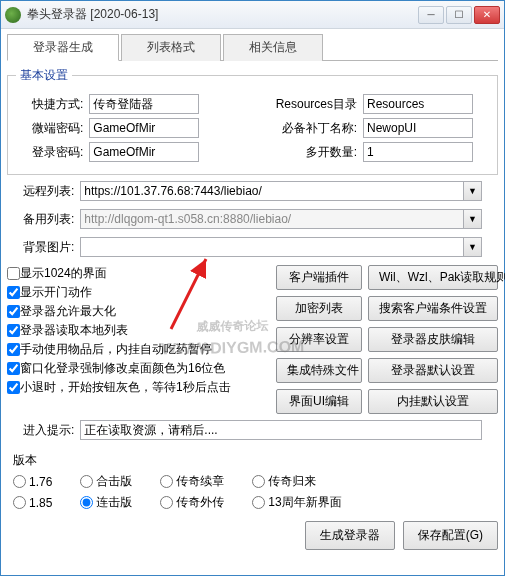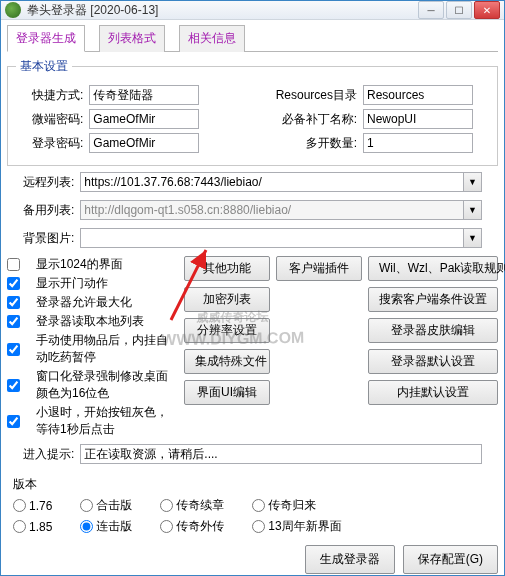--- a/index.html
+++ b/index.html
@@ -6,34 +6,34 @@
 body { background: #fff; width: 505px; height: 576px; position: relative; }
 .window { border: 1px solid #3a84c4; width: 505px; height: 576px; display: flex; flex-direction: column; }
 .titlebar { background: linear-gradient(#f8f9fb,#e6ecf4); height: 28px; display: flex; align-items: center; padding: 0 4px; border-bottom: 1px solid #cfd6de; }
 .titlebar .icon { width: 16px; height: 16px; background: radial-gradient(circle at 40% 40%, #6eb04a, #2e6a1e); border-radius: 50%; margin-right: 6px; }
 .titlebar .title { flex: 1; color: #333; }
 .winbtns { display: flex; gap: 2px; }
 .winbtn { width: 26px; height: 18px; border: 1px solid #bcc7d4; background: linear-gradient(#f5f8fb,#e1e7ef); border-radius: 2px; display: flex; align-items: center; justify-content: center; font-size: 10px; color: #444; }
 .winbtn.close { background: linear-gradient(#f07a7a,#d13a3a); color: #fff; border-color: #b73232; }
 .client { flex: 1; padding: 4px 6px 6px 6px; display: flex; flex-direction: column; position: relative; }
 .tabs { display: flex; border-bottom: 1px solid #b6b6b6; }
-.tab { padding: 4px 8px; border: 1px solid #b6b6b6; border-bottom: none; background: #f0f0f0; margin-right: 14px; position: relative; top: 1px; color: #a21caf; }
+.tab { padding: 4px 25px; border: 1px solid #b6b6b6; border-bottom: none; background: #f0f0f0; margin-right: 2px; position: relative; top: 1px; color: #404040; }
 .tab.active { background: #fff; border-bottom: 1px solid #fff; }
 fieldset.group { border: 1px solid #c9c9c9; margin-top: 6px; padding: 6px 8px 8px 8px; }
 fieldset.group > legend { padding: 0 4px; color: #1a3e9b; }
 .row { display: flex; align-items: center; margin: 4px 16px; gap: 6px; }
 .row label { white-space: nowrap; }
 input.txt, select.sel { border: 1px solid #abadb3; height: 20px; padding: 7px 3px; background: #fff; }
 input.txt[readonly] { background: #f5f5f5; color: #888; }
 .combo { position: relative; flex: 1; display: flex; }
 .combo input { flex: 1; }
 .combo .arrow { width: 18px; border: 1px solid #abadb3; border-left: none; background: linear-gradient(#f5f5f5,#e1e1e1); display: flex; align-items: center; justify-content: center; font-size: 9px; }
 .btn { border: 1px solid #8e9195; background: linear-gradient(#f6f6f6,#e3e3e3); padding: 3px 10px; border-radius: 2px; cursor: default; text-align: center; white-space: nowrap; }
 .checks { display: flex; flex-direction: column; gap: 2px; }
-.chk { display: flex; align-items: center; gap: 16px; }
+.chk { display: flex; align-items: center; gap: 0; }
 .chk input { width: 13px; height: 13px; }
 .mid { display: flex; gap: 6px; margin-top: 4px; }
 .col-chk { flex: 1; }
 .col-btn1, .col-btn2 { display: flex; flex-direction: column; gap: 6px; }
 .col-btn1 .btn { width: 86px; }
 .col-btn2 .btn { width: 130px; text-align: center; }
 .radio-row { display: flex; align-items: center; gap: 28px; margin: 4px 0 2px 6px; }
 .radio-row .ritem { display: flex; align-items: center; gap: 3px; }
 .ver-section { margin-top: 6px; }
 .ver-label { margin: 2px 0 0 6px; }
@@ -136,21 +136,20 @@
             <input type="checkbox" checked="" style="">
             <span>窗口化登录强制修改桌面颜色为16位色</span>
           </label>
           <label class="chk">
             <input type="checkbox" checked="" style="">
             <span>小退时，开始按钮灰色，等待1秒后点击</span>
           </label>
         </div>
       <div class="col-btn1" id="btncol1">
         <div style="display:flex;gap:6px">
-          <div class="btn">其他功能</div>
           <div class="btn" style="width:86px">客户端插件</div>
         </div>
       <div class="btn">加密列表</div>
           <div class="btn">分辨率设置</div>
           <div class="btn">集成特殊文件</div>
           <div class="btn">界面UI编辑</div>
         </div>
       <div class="col-btn2" id="btncol2">
           <div class="btn">Wil、Wzl、Pak读取规则</div>
           <div class="btn">搜索客户端条件设置</div>

